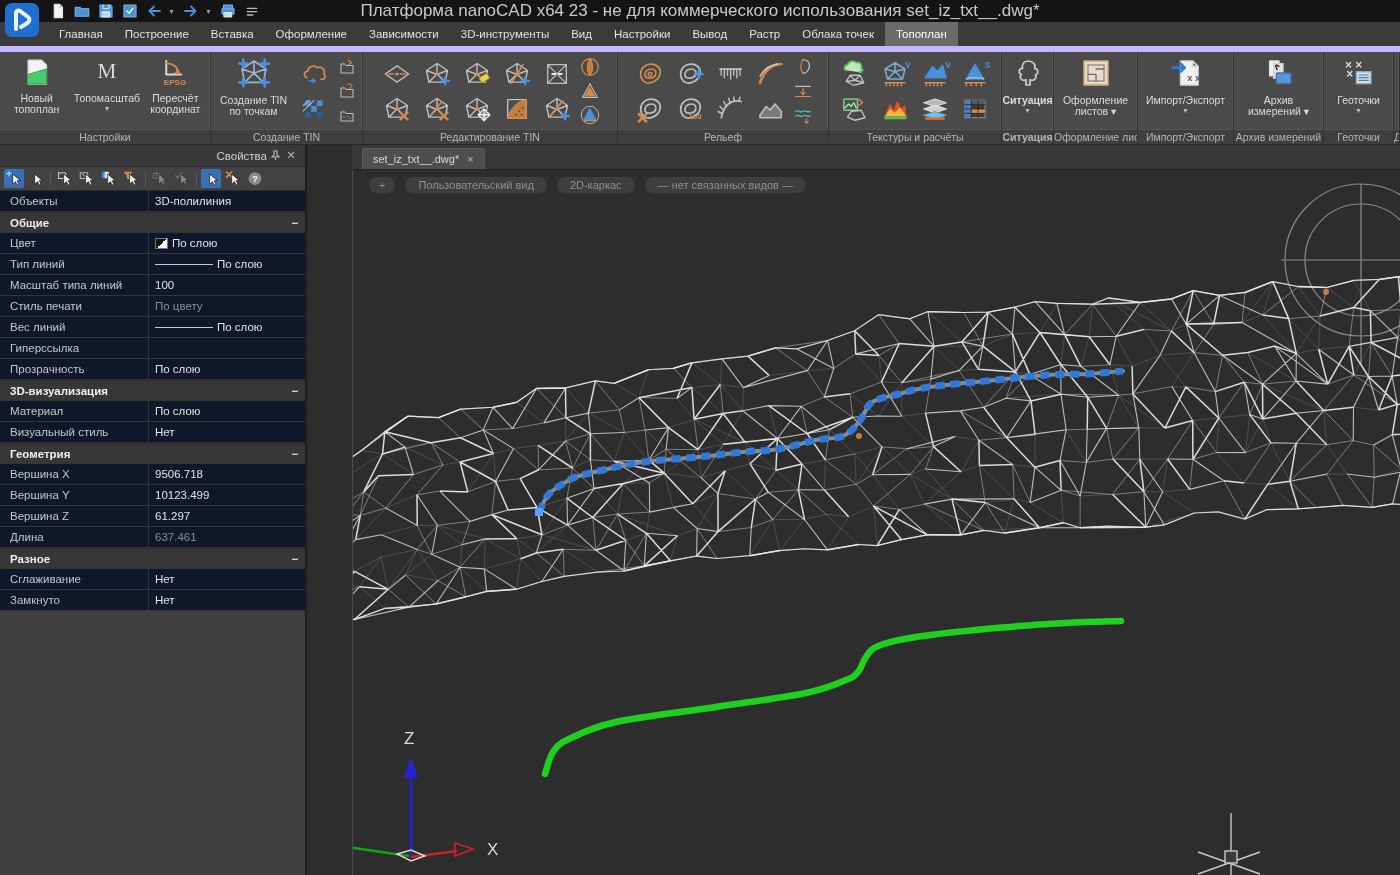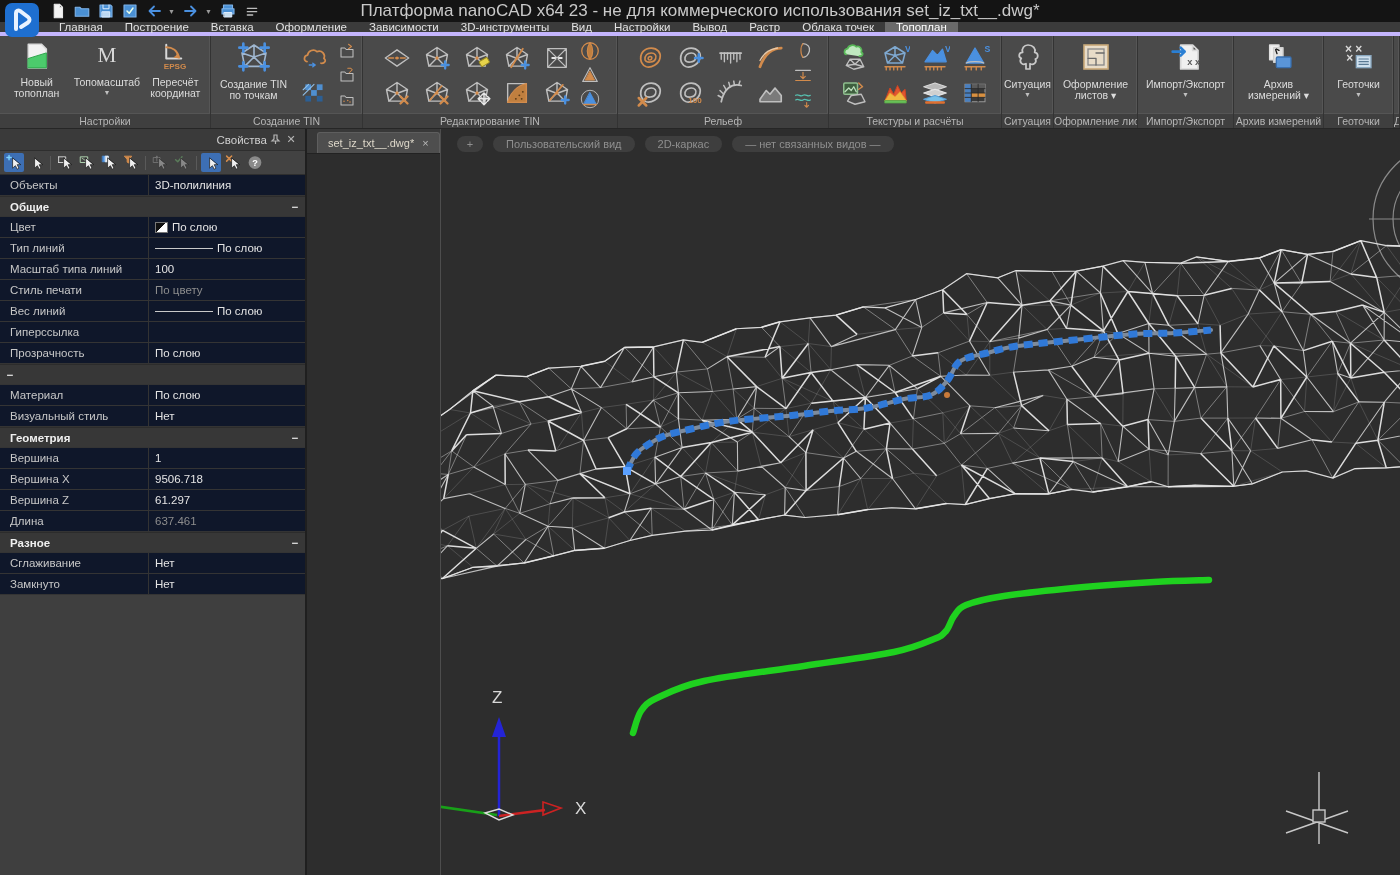--- a/index.html
+++ b/index.html
@@ -9,21 +9,21 @@
 
   
   .titlebar { height:22px; background:#141414; display:flex; align-items:center; position:relative; z-index:5; }
   .logo { position:absolute; left:4px; top:2px; width:36px; height:36px; z-index:6; cursor:pointer; }
   .qat { display:flex; align-items:center; gap:4px; margin-left:48px; height:22px; }
   .qat .qbtn { width:20px; height:18px; display:flex; align-items:center; justify-content:center; cursor:pointer; border-radius:2px; }
   .qat .qcaret { color:#9a9a9a; font-size:7px; width:9px; cursor:pointer; }
   .wtitle { position:absolute; left:0; right:0; text-align:center; color:#c9c9c9; font-size:17px; pointer-events:none; }
 
   
-  .menubar { height:14px; background:#3b3b3b; display:flex; align-items:stretch; padding-left:48px; border-bottom:4px solid #c4b5fd; }
+  .menubar { height:30px; background:#3b3b3b; display:flex; align-items:stretch; padding-left:48px; border-bottom:6px solid #c4b5fd; }
   .menu-item { padding:0 11px; display:flex; align-items:center; color:#e2e2e2; font-size:11.5px; cursor:pointer; }
   .menu-item.active { background:#6a6a6a; color:#ffffff; }
 
   
   .ribbon { height:93px; background:#4a4a4a; display:flex; border-bottom:1px solid #262626; overflow:hidden; }
   .rgroup { position:relative; height:100%; border-right:1px solid #333; box-shadow:inset -1px 0 0 #565656; padding:2px 2px 16px 2px; display:flex; align-items:flex-start; justify-content:center; }
   .rgroup-label { position:absolute; left:0; right:0; bottom:0; height:15px; background:#3f3f3f; border-top:1px solid #555;
                   color:#b5b5b5; font-size:10.5px; text-align:center; line-height:14px; white-space:nowrap; overflow:hidden; }
   .rbig { display:flex; flex-direction:column; align-items:center; padding-top:3px; height:74px; cursor:pointer; border-radius:2px; }
   .rbig .blabel { color:#dcdcdc; font-size:10.5px; line-height:11px; text-align:center; margin-top:2px; white-space:pre-line; }
@@ -56,21 +56,21 @@
   .prow .pvalue.muted { color:#8d8d8d; cursor:default; }
   .prow.section { background:#373737; border-top:1px solid #2c2c2c; }
   .prow.section .plabel { width:auto; flex:1; color:#f0f0f0; font-weight:bold; }
   .collapse { width:20px; display:flex; align-items:center; justify-content:center; color:#dcdcdc; font-weight:bold; cursor:pointer; }
   .bwswatch { width:13px; height:11px; flex:0 0 auto; background:linear-gradient(135deg,#111 0 50%,#fff 50% 100%); border:1px solid #777; }
   .ltline { width:58px; height:0; border-top:1.5px solid #c9c9c9; flex:0 0 auto; }
   .layer-ic { display:flex; align-items:center; gap:3px; margin-right:2px; }
   .props-fill { flex:1; background:#3f3f3f; }
 
   
-  .work { flex:1; display:flex; flex-direction:row; min-width:0; background:#2d2d2d; }
+  .work { flex:1; display:flex; flex-direction:column; min-width:0; background:#2d2d2d;padding-left:45px; }
   .tabbar { height:25px; background:#383838; display:flex; align-items:flex-end; padding-left:10px; border-bottom:1px solid #222; }
   .dtab { height:21px; background:#4e4e4e; border:1px solid #5e5e5e; border-bottom:none; border-radius:3px 3px 0 0;
           display:flex; align-items:center; gap:8px; padding:0 10px; cursor:pointer; }
   .dtab-label { color:#ded8ca; font-size:11px; }
   .dtab-close { color:#b9b9b9; font-size:11px; cursor:pointer; line-height:10px; }
   .viewport { flex:1; position:relative; background:#2d2d2d; overflow:hidden; border-left:1px solid #4d4d4d; }
   .viewport svg.scene { position:absolute; inset:0; }
   .vp-controls { position:absolute; top:7px; left:16px; display:flex; gap:10px; align-items:center; }
   .vpill { background:#3e3e3e; border-radius:10px; color:#8f8f8f; font-size:11px; padding:2px 13px; cursor:pointer; white-space:nowrap; }
   .vpill.round { padding:2px 10px; }
@@ -481,21 +481,21 @@
                 <rect x="4" y="5" width="5" height="14" fill="#4a80c0"></rect>
                 <rect x="9" y="5" width="11" height="3.5" fill="#5a5a5a"></rect>
                 <rect x="9" y="12" width="11" height="3.5" fill="#d89040"></rect>
                 <path d="M4,8.5 L20,8.5 M4,12 L20,12 M4,15.5 L20,15.5 M9,5 L9,19 M14.5,5 L14.5,19" stroke="#2a2a2a" stroke-width="0.7" fill="none" opacity="1" stroke-linecap="round" stroke-linejoin="round"></path>
               </svg>
             </div>
           </div>
         </div>
         <div class="rgroup-label">Текстуры и расчёты</div>
       </div>
-      <div class="rgroup" style="width: 52px;">
+      <div class="rgroup" style="width: 52px; font-weight: bold;">
         <div class="rbig" style="width: 50px;">
           <span><svg width="32" height="32" viewBox="0 0 24 24">
               <path d="M12,3 C16,3 18,6 17,8.5 C20,9 20,13 17.5,13.5 C19,16 16,18.5 13.5,17 L13.5,21 L10.5,21 L10.5,17 C7.5,18.5 5,15.5 7,13 C4.5,12 5,8.5 8,8.5 C7,5.5 9,3 12,3 Z" stroke="#c9c9c9" stroke-width="1.3" fill="none" opacity="1" stroke-linecap="round" stroke-linejoin="round"></path>
             </svg></span>
           <span class="blabel">Ситуация</span>
           <span class="bcaret">▼</span>
         </div>
         <div class="rgroup-label">Ситуация</div>
       </div>
       <div class="rgroup" style="width: 84px;">
@@ -675,41 +675,42 @@
           </div>
           <div class="prow">
             <div class="plabel">Гиперссылка</div>
             <div class="pvalue"></div>
           </div>
           <div class="prow">
             <div class="plabel">Прозрачность</div>
             <div class="pvalue">По слою</div>
           </div>
           <div class="prow section">
+            <div class="plabel">3D-визуализация</div>
             <div class="collapse">−</div>
           </div>
           <div class="prow">
             <div class="plabel">Материал</div>
             <div class="pvalue">По слою</div>
           </div>
           <div class="prow">
             <div class="plabel">Визуальный стиль</div>
             <div class="pvalue">Нет</div>
           </div>
           <div class="prow section">
             <div class="plabel">Геометрия</div>
             <div class="collapse">−</div>
           </div>
           <div class="prow">
-            <div class="plabel">Вершина</div>
-            <div class="pvalue">1</div>
-          </div>
-          <div class="prow">
             <div class="plabel">Вершина X</div>
             <div class="pvalue">9506.718</div>
+          </div>
+          <div class="prow">
+            <div class="plabel">Вершина Y</div>
+            <div class="pvalue">10123.499</div>
           </div>
           <div class="prow">
             <div class="plabel">Вершина Z</div>
             <div class="pvalue">61.297</div>
           </div>
           <div class="prow">
             <div class="plabel">Длина</div>
             <div class="pvalue muted">637.461</div>
           </div>
           <div class="prow section">

